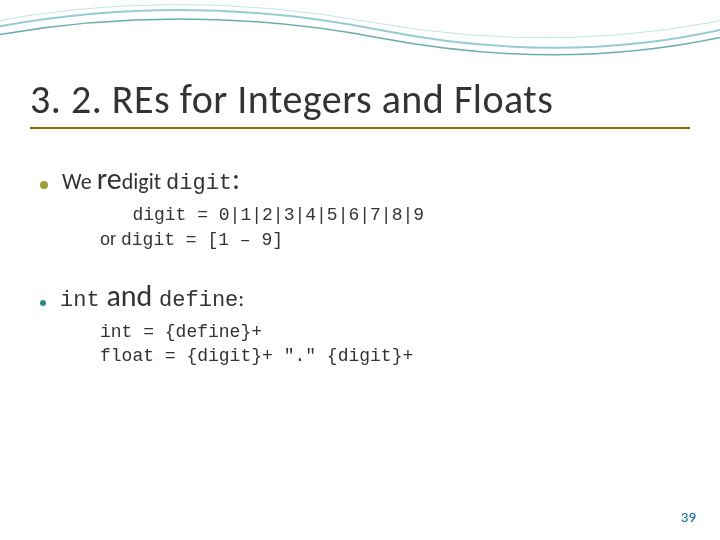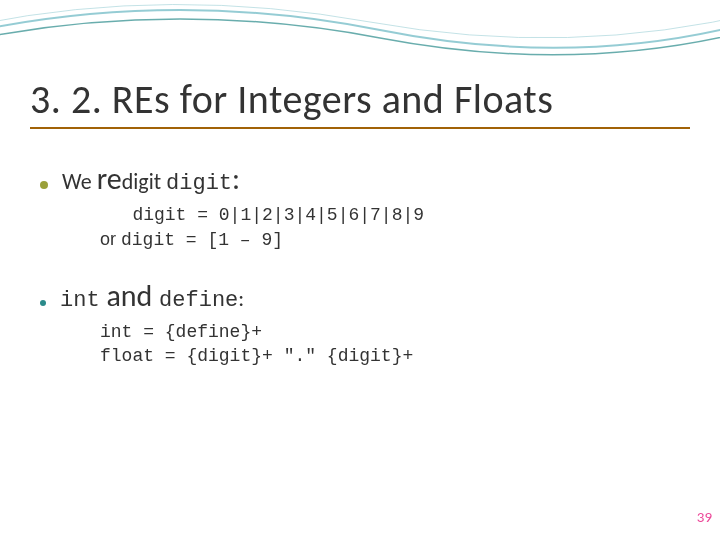--- a/index.html
+++ b/index.html
@@ -93,23 +93,23 @@
   }
   .or-label {
     font-family: "Segoe UI", Arial, sans-serif;
   }
   .second {
     margin-top: 10px;
   }
   .page-num {
     position: absolute;
     bottom: 14px;
-    right: 8px;
+    right: 24px;
     font-size: 15px;
-    color: #ec4899;
+    color: #0369a1;
   }
 </style>
 </head>
 <body>
 
 <div class="slide">
 
   <svg class="swoosh" viewBox="0 0 720 70">
     <path d="M -20 30 Q 180 -10 380 30 T 760 20" stroke="#7bbfc9" stroke-width="2" fill="none" opacity="0.8"></path>
     <path d="M -20 38 Q 180 0 380 38 T 760 28" stroke="#2a8a8a" stroke-width="1.5" fill="none" opacity="0.7"></path>

